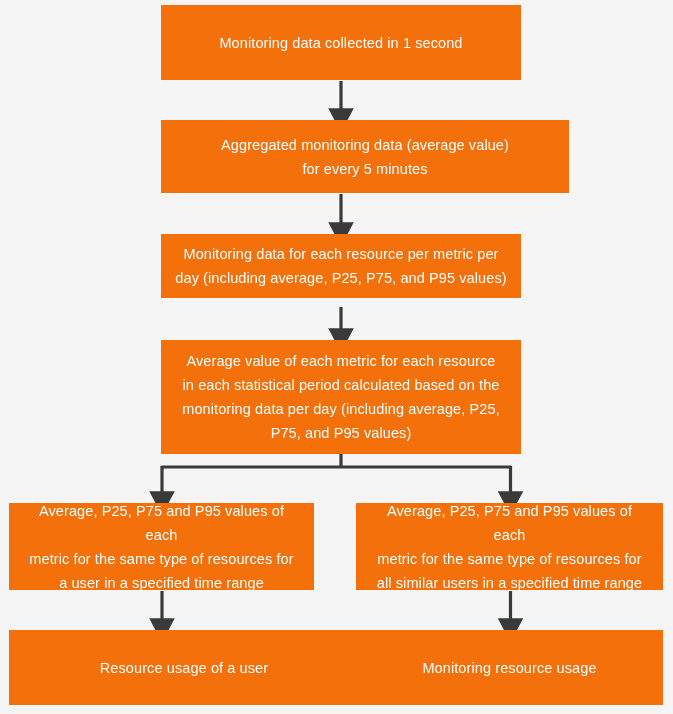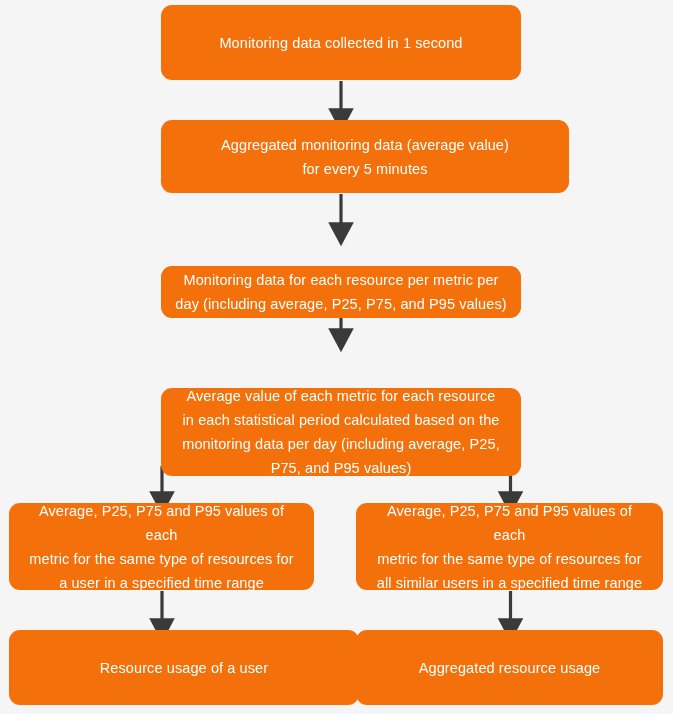--- a/index.html
+++ b/index.html
@@ -15,42 +15,42 @@
   }
   #flow-root {
     position: relative;
     width: 673px;
     height: 714px;
     background: #f5f5f5;
   }
   .node {
     position: absolute;
     background: #f4700a;
-    border-radius: 11px;
+    border-radius: 0;
     color: #ffffff;
     display: flex;
     align-items: center;
     justify-content: center;
     text-align: center;
     box-sizing: border-box;
     padding: 4px 14px;
     font-size: 14.5px;
     line-height: 24px;
     letter-spacing: 0.1px;
   }
   .node .node-text {
     display: block;
     width: 100%;
     white-space: pre-line;
   }
   
   #node-collect   { left: 161px; top: 5px;   width: 360px; height: 75px; }
   #node-aggregate { left: 161px; top: 120px; width: 408px; height: 73px; }
-  #node-perday    { left: 161px; top: 234px; width: 360px; height: 52px; margin-top: 32px; }
-  #node-avgperiod { left: 161px; top: 340px; width: 360px; height: 88px; margin-top: 48px; }
+  #node-perday    { left: 161px; top: 234px; width: 360px; height: 64px; }
+  #node-avgperiod { left: 161px; top: 340px; width: 360px; height: 114px; }
   
   #node-user-range    { left: 9px;   top: 503px; width: 305px; height: 87px; }
   #node-similar-range { left: 356px; top: 503px; width: 307px; height: 87px; }
   
   #node-user-usage      { left: 9px;   top: 630px; width: 350px; height: 75px; }
   #node-reference-usage { left: 356px; top: 630px; width: 307px; height: 75px; }
 
   
   #connectors {
     position: absolute;
@@ -138,16 +138,16 @@
     <span class="node-text">Average, P25, P75 and P95 values of each
 metric for the same type of resources for
 all similar users in a specified time range</span>
   </div>
 
   <div class="node" id="node-user-usage">
     <span class="node-text">Resource usage of a user</span>
   </div>
 
   <div class="node" id="node-reference-usage">
-    <span class="node-text">Aggregated resource usage</span>
+    <span class="node-text">Monitoring resource usage</span>
   </div>
 
 </div>
 
 </body></html>

